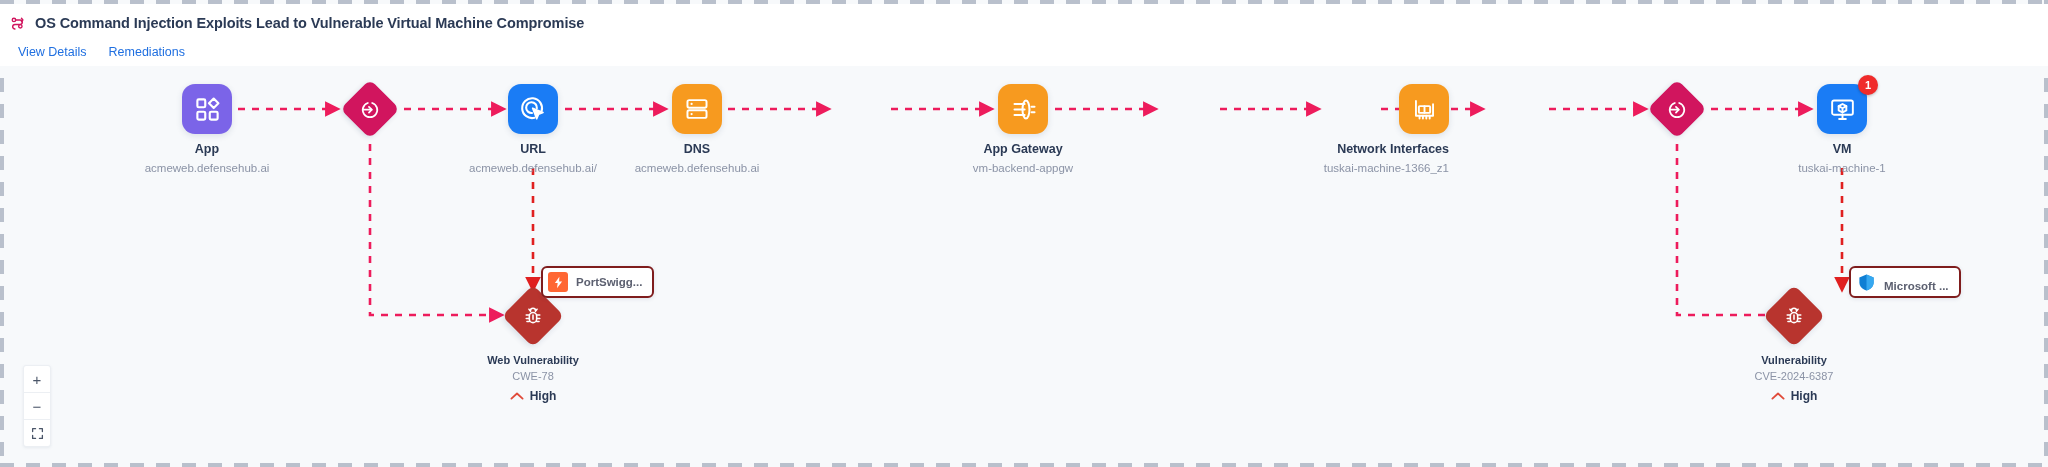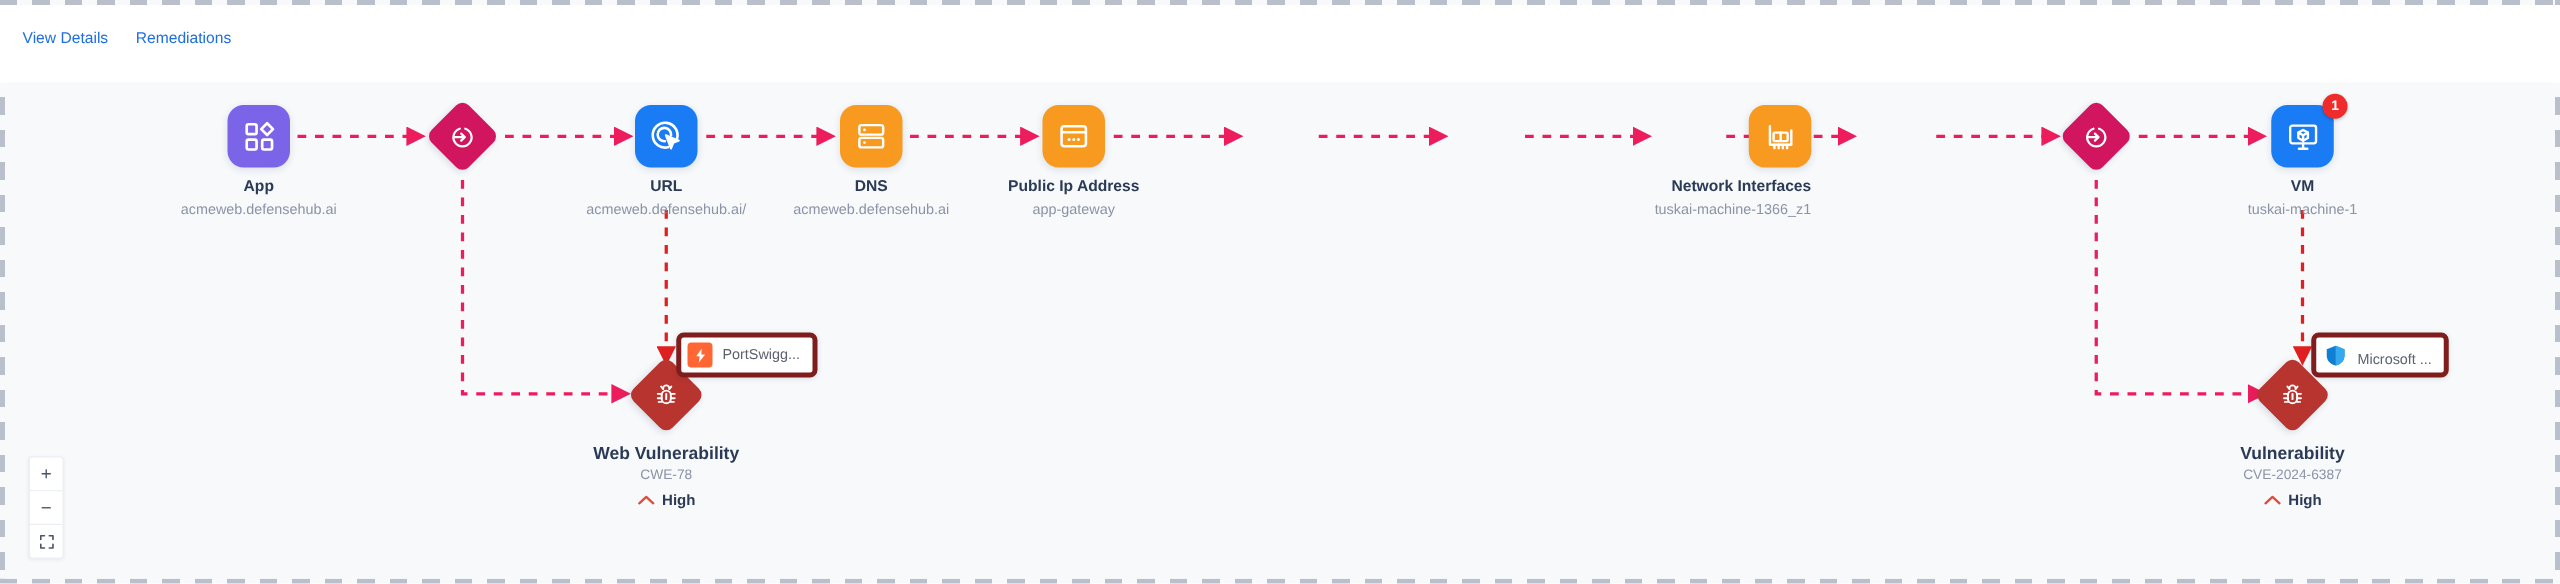--- a/index.html
+++ b/index.html
@@ -195,21 +195,21 @@
     transform: rotate(45deg);
     margin: 0 auto;
     display: flex;
     align-items: center;
     justify-content: center;
     box-shadow: 0 2px 6px rgba(40,60,100,0.16);
   }
   .vuln-diamond > span { transform: rotate(-45deg); display:flex; }
   .vuln-label {
     margin-top: 16px;
-    font-size: 14px;
+    font-size: 11px;
     font-weight: bold;
     color: #2b3a55;
     white-space: nowrap;
   }
   .vuln-sub {
     margin-top: 4px;
     font-size: 11px;
     color: #8b93a6;
     white-space: nowrap;
   }
@@ -225,26 +225,27 @@
     white-space: nowrap;
   }
 
   
   .chip {
     position: absolute;
     display: flex;
     align-items: center;
     gap: 8px;
     background: #ffffff;
-    border: 4px solid #7f1d1d;
+    border: 2px solid #7f1d1d;
     border-radius: 6px;
     padding: 4px 10px 4px 5px;
     box-shadow: 0 1px 4px rgba(40,60,100,0.12);
     z-index: 6;
     white-space: nowrap;
+    font-weight: bold;
   }
   .chip-label {
     font-size: 11.5px;
     color: #5c6070;
   }
   .chip-logo {
     width: 20px; height: 20px;
     border-radius: 3px;
     display: flex;
     align-items: center;
@@ -281,20 +282,31 @@
 <body>
 
 <div id="app">
 
   <div class="frame-top"></div>
   <div class="frame-bottom"></div>
   <div class="frame-left"></div>
   <div class="frame-right"></div>
 
   <div class="header">
+    <div class="title-row">
+      <span class="title-icon">
+        <svg viewBox="0 0 24 24" width="17" height="17" fill="none" stroke="#d1155e" stroke-width="2" stroke-linecap="round" stroke-linejoin="round">
+          <circle cx="7" cy="7" r="2.4"></circle>
+          <circle cx="16" cy="16" r="2.4"></circle>
+          <path d="M9.4 7h6.2a3.2 3.2 0 0 1 0 6.4H8.4a3.2 3.2 0 0 0 0 6.4h0"></path>
+          <path d="M17.6 4.6 19.6 7l-2 2.4"></path>
+        </svg>
+      </span>
+      <span class="title-text">OS Command Injection Exploits Lead to Vulnerable Virtual Machine Compromise</span>
+    </div>
     <div class="links-row">
       <span class="hlink">View Details</span>
       <span class="hlink">Remediations</span>
     </div>
   </div>
 
   <div class="canvas">
 
     <svg class="edges-svg" viewBox="0 0 2040 397">
       <defs>
@@ -394,38 +406,36 @@
               <circle cx="7" cy="7.3" r="1.05" fill="#fff" stroke="none"></circle>
               <circle cx="7" cy="16.7" r="1.05" fill="#fff" stroke="none"></circle>
             </svg>
           </span>
         </div>
       </div>
       <div class="node-label">DNS</div>
       <div class="node-sub">acmeweb.defensehub.ai</div>
     </div>
 
-    <div class="node" style="left:855px; top:18px;">
+
+    <div class="node" style="left:1019px; top:18px;">
       <div class="node-icon-wrap">
         <div class="sq" style="background:#f79a1f;">
           <span>
-            <svg width="26" height="26" viewBox="0 0 24 24" fill="none" stroke="#fff" stroke-width="1.9" stroke-linejoin="round">
-              <rect x="3" y="4.6" width="18" height="14.8" rx="2"></rect>
-              <path d="M3 9.1h18"></path>
-              <circle cx="8.6" cy="14.4" r="1.15" fill="#fff" stroke="none"></circle>
-              <circle cx="12" cy="14.4" r="1.15" fill="#fff" stroke="none"></circle>
-              <circle cx="15.4" cy="14.4" r="1.15" fill="#fff" stroke="none"></circle>
+            <svg width="27" height="27" viewBox="0 0 24 24" fill="none" stroke="#fff" stroke-width="1.8" stroke-linecap="round">
+              <path d="M4 7.2h9M4 12h9M4 16.8h9"></path>
+              <ellipse cx="14.2" cy="12" rx="3.1" ry="8"></ellipse>
+              <path d="M19.2 9.6h2.6M19.2 14.4h2.6"></path>
             </svg>
           </span>
         </div>
       </div>
-      <div class="node-label">Public Ip Address</div>
-      <div class="node-sub">app-gateway</div>
-    </div>
-
+      <div class="node-label">App Gateway</div>
+      <div class="node-sub">vm-backend-appgw</div>
+    </div>
 
 
     <div class="node" style="left:1345px; top:18px;text-align:right;">
       <div class="node-icon-wrap">
         <div class="sq" style="background:#f79a1f;">
           <span>
             <svg width="27" height="27" viewBox="0 0 24 24" fill="none" stroke="#fff" stroke-width="1.7" stroke-linejoin="round" stroke-linecap="round">
               <path d="M4.4 4.4v13.2h15.2V7.4"></path>
               <rect x="7" y="9" width="10" height="6" rx="0.8"></rect>
               <path d="M12 9v6"></path>
@@ -494,21 +504,21 @@
 
     <div class="chip" style="left:537px; top:200px;">
       <span class="chip-logo" style="background:#ff6633;">
         <svg width="13" height="13" viewBox="0 0 24 24" fill="#ffffff">
           <path d="M13.6 1.5 5.4 13.1h5.1L9.2 22.5l9.5-12.2h-5.6z"></path>
         </svg>
       </span>
       <span class="chip-label">PortSwigg...</span>
     </div>
 
-    <div class="vuln" style="left:1830px; top:228px;">
+    <div class="vuln" style="left:1790px; top:228px;">
       <div class="vuln-diamond">
         <span>
           <svg width="22" height="22" viewBox="0 0 24 24" fill="none" stroke="#fff" stroke-width="1.7" stroke-linecap="round" stroke-linejoin="round">
             <path d="M9.2 6.4a2.8 2.8 0 0 1 5.6 0"></path>
             <rect x="8" y="8.2" width="8" height="11" rx="4"></rect>
             <path d="M12 11v4.6"></path>
             <path d="M8 11H4.6M8 14.8H4.6M8 18H5.4"></path>
             <path d="M16 11h3.4M16 14.8h3.4M16 18h2.6"></path>
             <path d="M9.4 6.8 7.6 4.6M14.6 6.8l1.8-2.2"></path>
           </svg>

